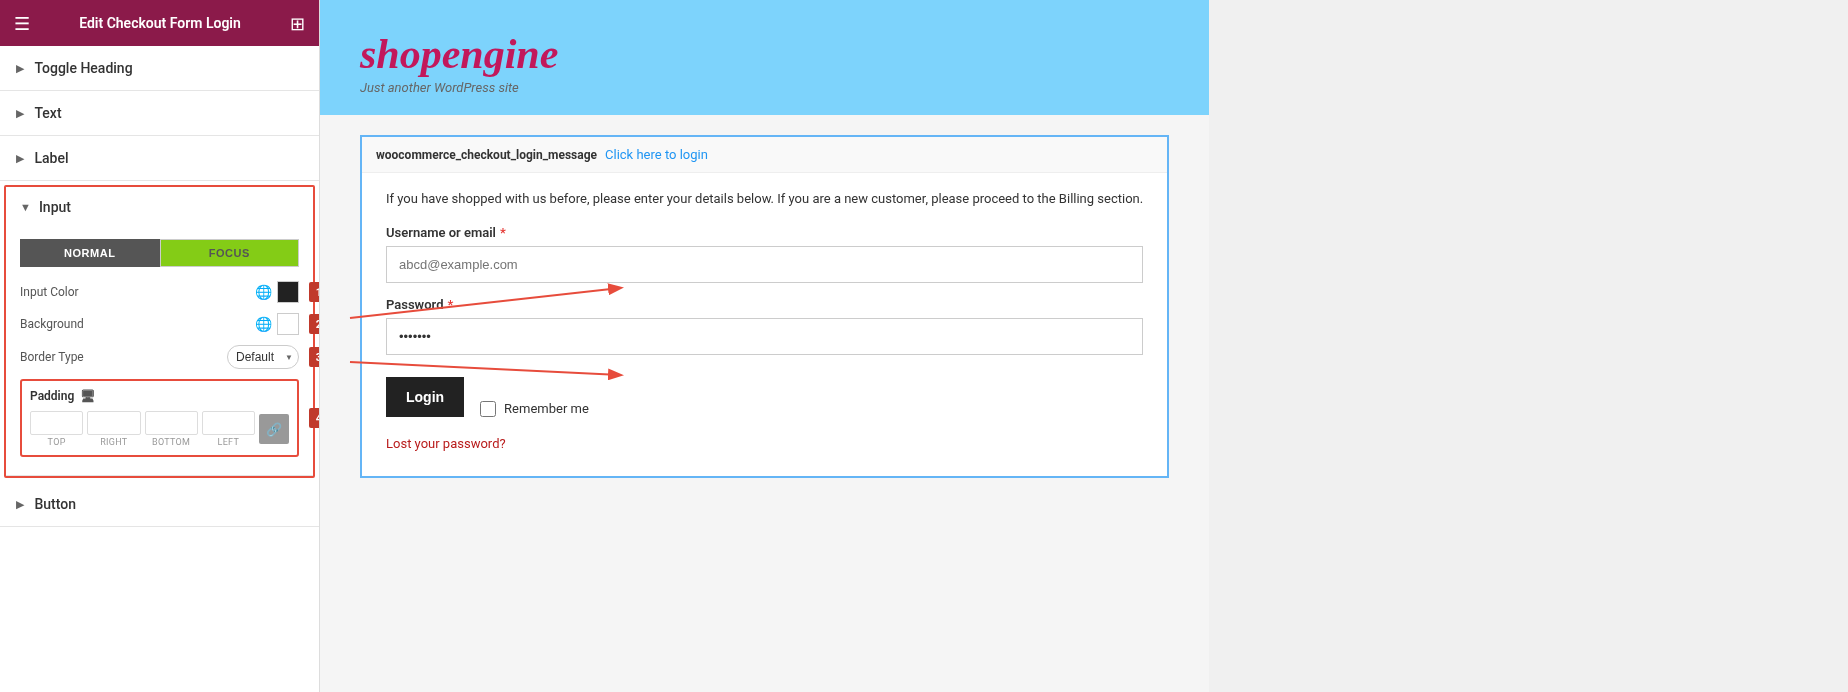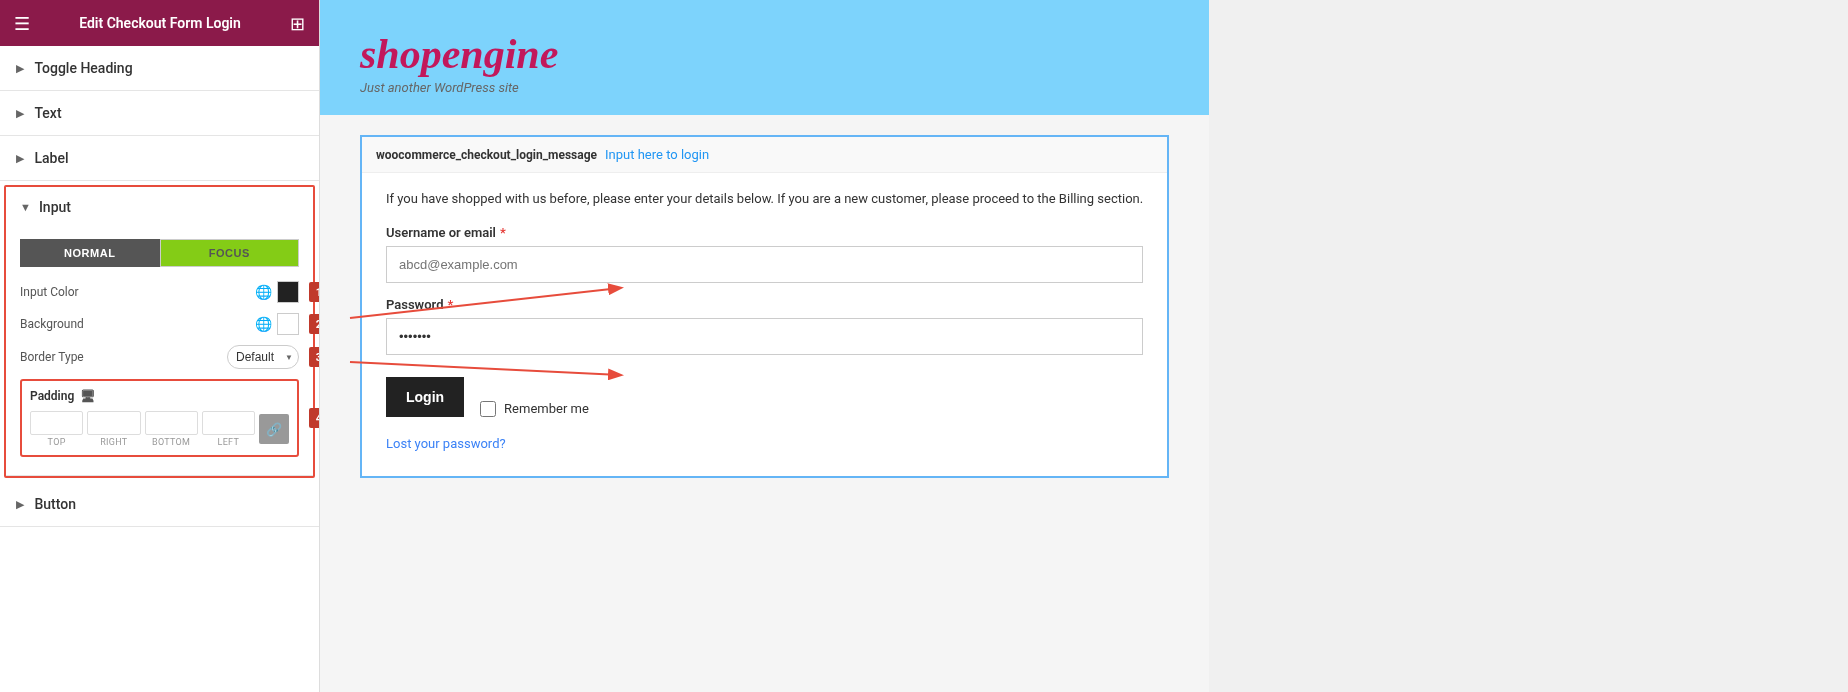--- a/index.html
+++ b/index.html
@@ -61,21 +61,21 @@
 
     .form-label { font-size: 13px; font-weight: 600; color: #333; margin-bottom: 6px; display: flex; align-items: center; gap: 4px; }
     .required { color: #e53935; }
     .form-input { width: 100%; border: 1px solid #ccc; padding: 10px 12px; font-size: 13px; color: #333; border-radius: 0; margin-bottom: 14px; outline: none; }
 
     .form-actions { display: flex; align-items: flex-end; gap: 16px; margin-top: 8px; margin-bottom: 16px; }
     .login-btn { background: #222; color: #fff; border: none; padding: 12px 20px; font-size: 14px; font-weight: 600; cursor: pointer; }
     .remember-wrap { display: flex; align-items: center; gap: 8px; font-size: 13px; color: #333; }
     .remember-wrap input { width: 16px; height: 16px; cursor: pointer; }
 
-    .lost-link { color: #3b82f6; text-decoration: none; font-size: 13px; }
+    .lost-link { color: #b91c1c; text-decoration: none; font-size: 13px; }
 
     
     .page-wrapper { display: flex; height: 692px; overflow: hidden; position: relative; }
 
     
     .num-badge { position: absolute; background: #c0392b; color: #fff; font-size: 11px; font-weight: 700; width: 20px; height: 20px; border-radius: 2px; display: flex; align-items: center; justify-content: center; z-index: 200; }
   </style>
 </head>
 <body>
 
@@ -198,21 +198,21 @@
 
     <div class="site-header">
       <div class="site-title">shopengine</div>
       <div class="site-subtitle">Just another WordPress site</div>
     </div>
 
     <div class="checkout-box">
       
       <div class="login-hook">
         <span class="hook-key">woocommerce_checkout_login_message</span>
-        <a href="#" class="hook-link">Input here to login</a>
+        <a href="#" class="hook-link">Click here to login</a>
       </div>
 
       <p class="login-desc">If you have shopped with us before, please enter your details below. If you are a new customer, please proceed to the Billing section.</p>
 
       
       <div class="form-label">
         <span>Username or email</span>
         <span class="required">*</span>
       </div>
       <input type="text" class="form-input" placeholder="abcd@example.com" style="">

